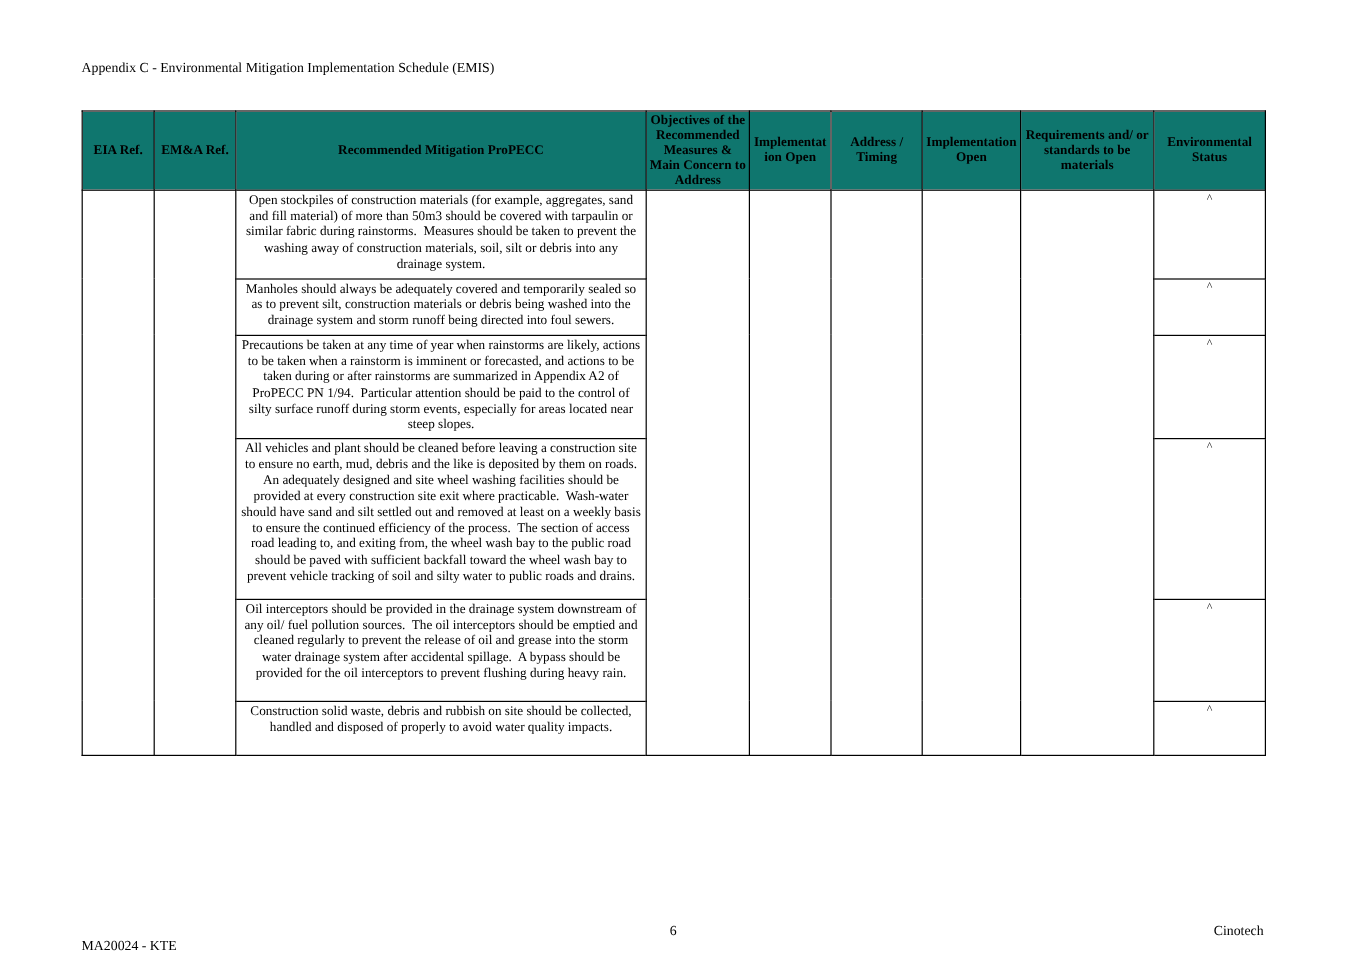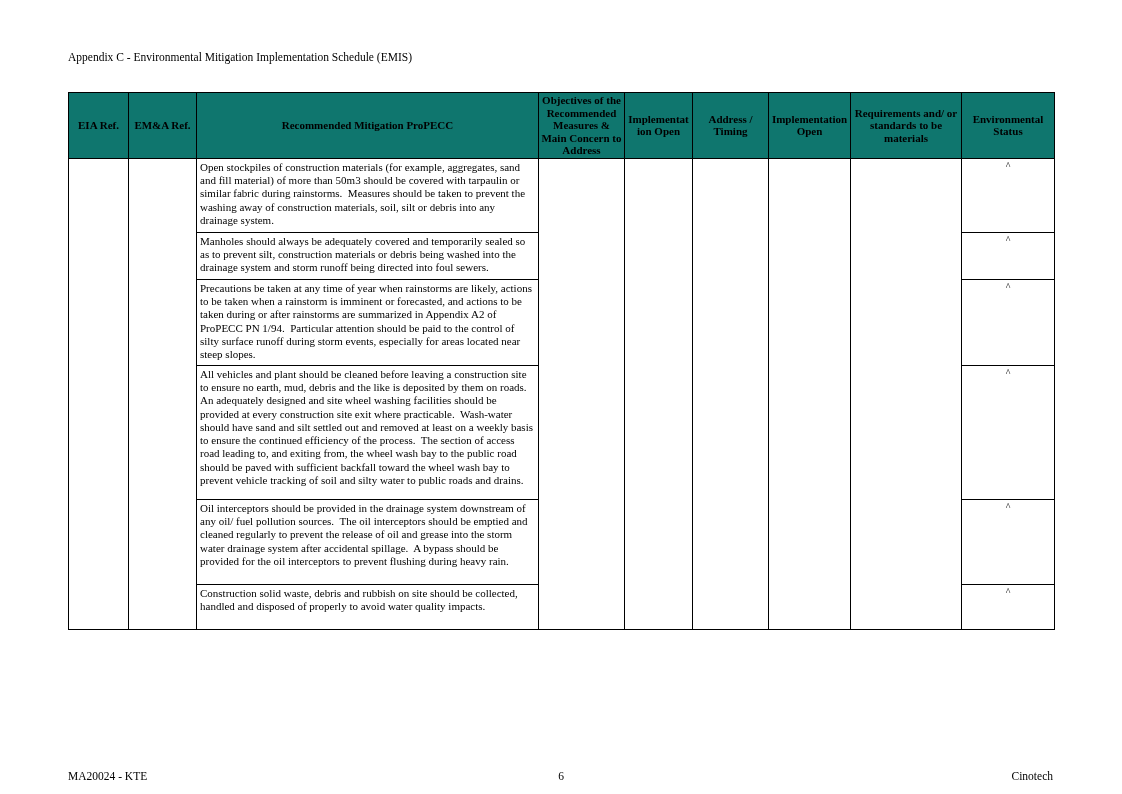--- a/index.html
+++ b/index.html
@@ -20,20 +20,21 @@
   table.emis {
     position: absolute;
     left: 68px;
     top: 72px;
     width: 986px;
     border-collapse: collapse;
     table-layout: fixed;
   }
   table.emis th, table.emis td {
     border: 1px solid #000;
+    text-align: center;
   }
   table.emis th {
     background: #0f766e;
     font-size: 11px;
     font-weight: bold;
     text-align: center;
     vertical-align: middle;
     line-height: 1.14;
     padding: 1px 2px;
     overflow: hidden;
@@ -63,21 +64,21 @@
   tr.r3 { height: 134px; }
   tr.r4 { height: 85px; }
   tr.r5 { height: 45px; }
   .doc-footer {
     position: absolute;
     left: 0;
     top: 750px;
     width: 1122px;
     font-size: 11.5px;
   }
-  .footer-left  { position: absolute; left: 68px; top: 0; }
+  .footer-left  { position: absolute; left: 68px; top: 13px; }
   .footer-center{ position: absolute; left: 0; right: 0; top: 0; text-align: center; }
   .footer-right { position: absolute; right: 69px; top: 0; text-align: center; }
 </style>
 </head>
 <body>
 
 <div class="page">
 
   <div class="doc-header">Appendix C - Environmental Mitigation Implementation Schedule (EMIS)</div>
 

